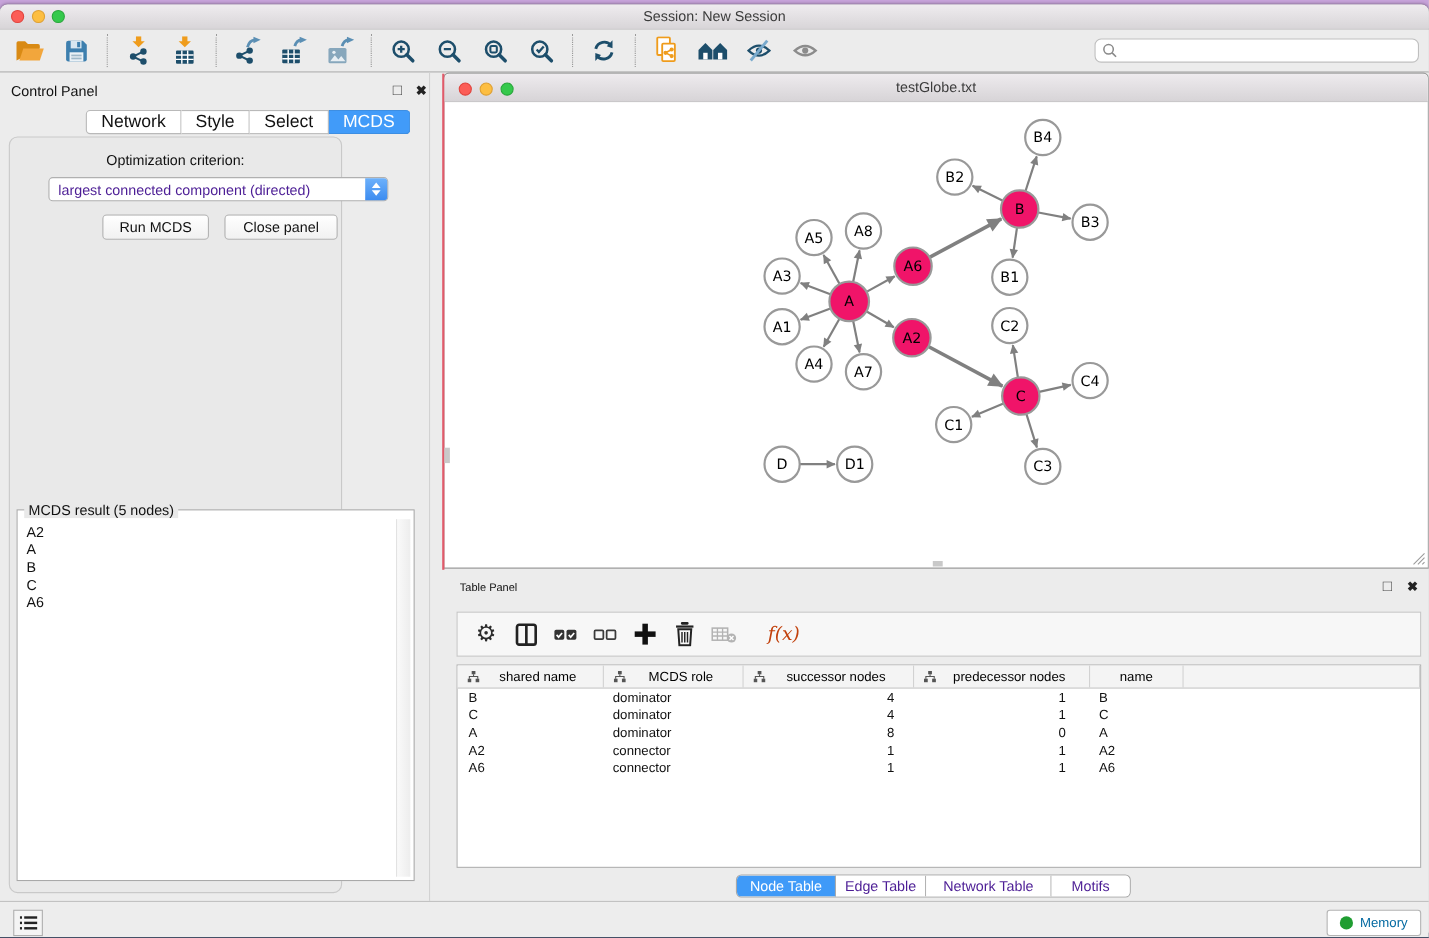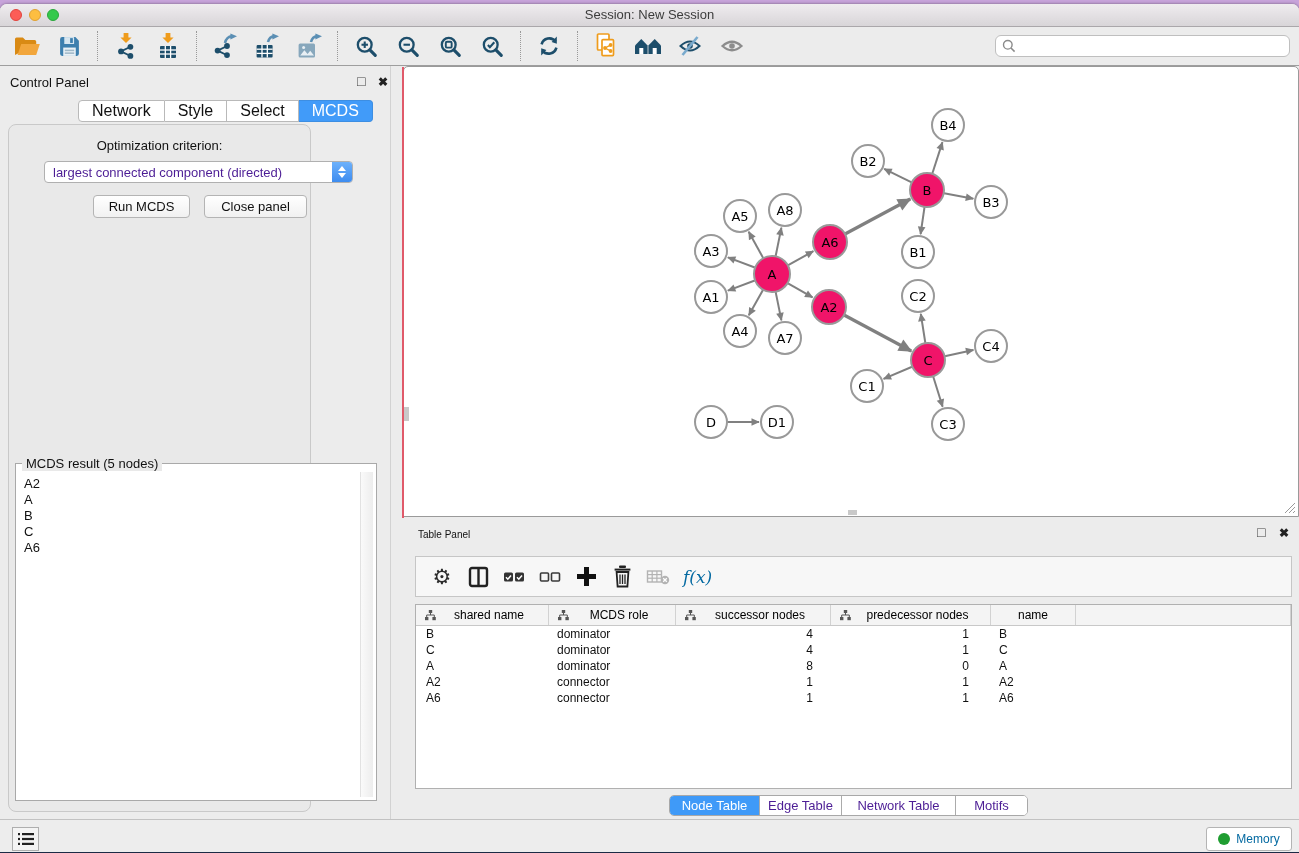--- a/index.html
+++ b/index.html
@@ -83,21 +83,21 @@
   #net-resize{position:absolute;right:2px;bottom:2px}
   
   #table-panel{position:absolute;left:391px;top:451px;width:908px;height:302px}
   #tp-title{position:absolute;left:27px;top:12px;font-size:10px;color:#111}
   #tp-float{left:866px}#tp-close{left:888px}
   #tp-toolbar{position:absolute;left:24px;top:39px;width:877px;height:41px;background:#f7f7f7;
               border:1px solid #c6c6c6;display:flex;align-items:center;padding-left:8px}
   .tp-btn{width:30px;height:30px;display:flex;align-items:center;justify-content:center;margin:0 3px}
   .gear-glyph{font-size:21px;color:#2c2c2c;line-height:22px}
   #fx-label{font-family:"DejaVu Serif","Liberation Serif",serif;font-style:italic;
-            font-size:17px;color:#0369a1;margin-left:7px}
+            font-size:17px;color:#c2410c;margin-left:22px}
   #tbl{position:absolute;left:24px;top:87px;width:877px;height:185px;background:#fff;border:1px solid #b0b0b0}
   #tbl-header{display:grid;grid-template-columns:133px 127px 155px 160px 85px 1fr;height:21px;
               background:#f4f4f4;border-bottom:1px solid #c8c8c8}
   .hcell{display:flex;align-items:center;border-right:1px solid #d2d2d2;font-size:12px;color:#000000;
          position:relative;overflow:hidden}
   .hcell .tree{margin-left:9px}
   .hcell .hlabel{flex:1;text-align:center;padding-right:6px}
   .hcell.no-icon .hlabel{padding:0}
   .trow{display:grid;grid-template-columns:133px 127px 155px 160px 85px 1fr;height:16px;
         font-size:12px;color:#111;align-items:center}
@@ -331,20 +331,26 @@
                 <div class="mcds-item">C</div>
                 <div class="mcds-item">A6</div>
               </div>
             <div id="mcds-scroll"></div>
           </div>
         </div>
       </div>
 
       <div id="network-window">
         <div id="net-focus-line"></div>
+        <div id="net-titlebar">
+          <div class="traffic" id="ntl-red"></div>
+          <div class="traffic" id="ntl-yellow"></div>
+          <div class="traffic" id="ntl-green"></div>
+          <div id="net-title">testGlobe.txt</div>
+        </div>
         <svg id="graph-svg" width="894" height="424">
           <defs>
             <marker id="arrowhead" viewBox="0 0 6 6" refX="5.2" refY="3" markerWidth="4.6" markerHeight="4.6" orient="auto" markerUnits="strokeWidth">
               <path d="M0.3,0.5 L5.7,3 L0.3,5.5 Z" fill="#808080"></path>
             </marker>
           </defs>
           <g id="edges-layer">
               <line x1="352.09314613130556" y1="186.99766621278644" x2="323.84255115508824" y2="197.64952989234376" stroke="#808080" stroke-width="2" marker-end="url(#arrowhead)"></line>
               <line x1="382.7122468531791" y1="189.51761659920896" x2="408.5569005758586" y2="204.4803108597076" stroke="#808080" stroke-width="2" marker-end="url(#arrowhead)"></line>
               <line x1="352.09314613130556" y1="175.00233378721356" x2="323.84255115508824" y2="164.35047010765624" stroke="#808080" stroke-width="2" marker-end="url(#arrowhead)"></line>

